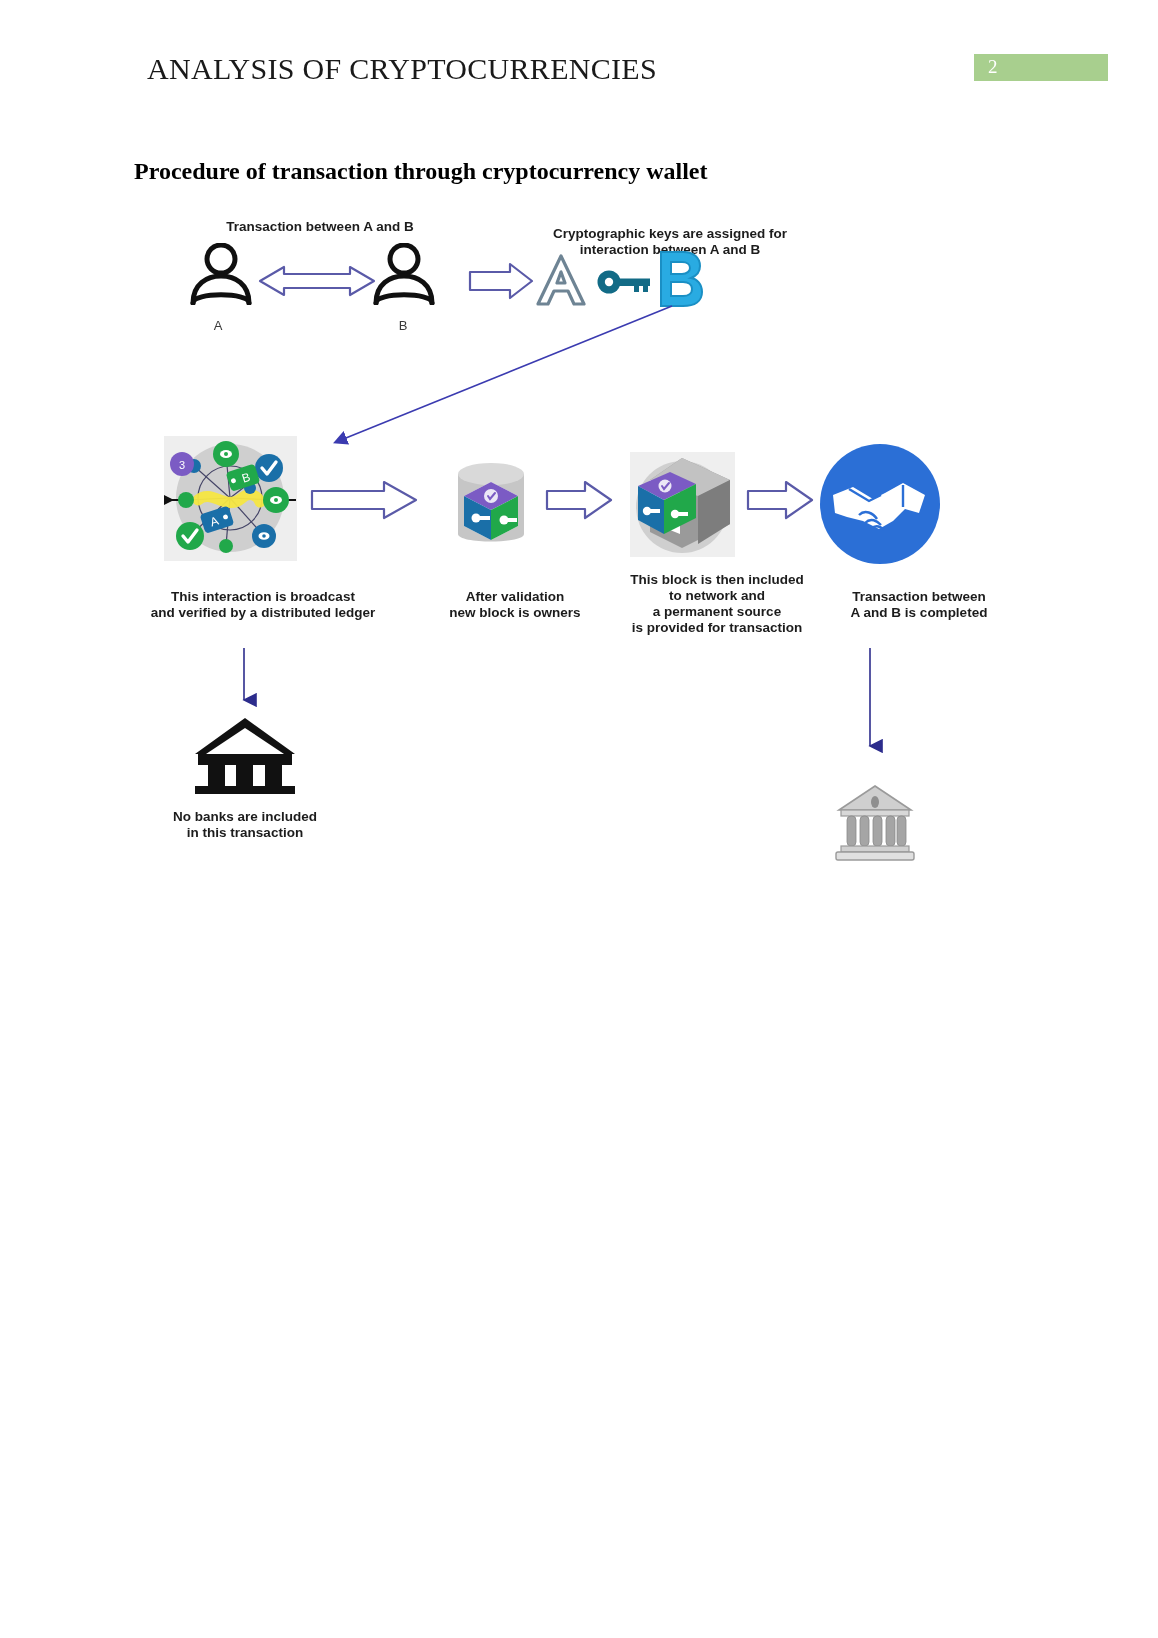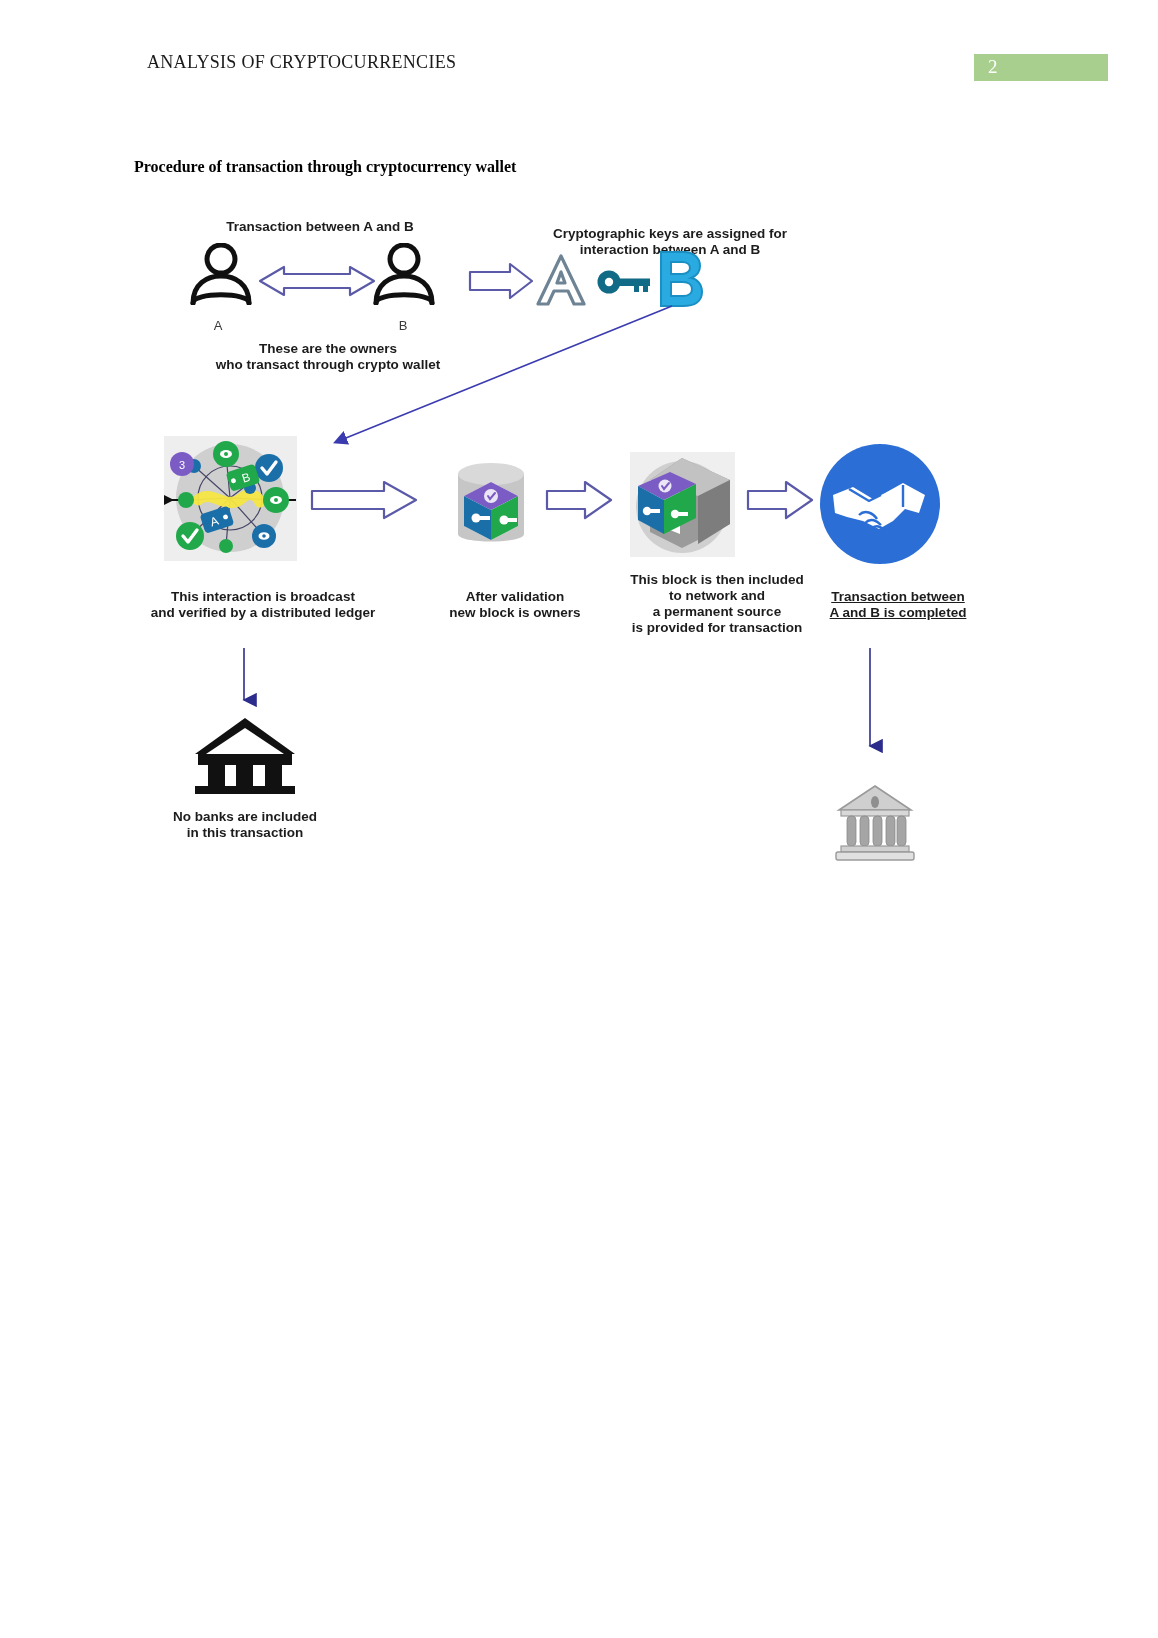--- a/index.html
+++ b/index.html
@@ -17,21 +17,21 @@
   
   .doc-header {
     position: absolute;
     left: 0; top: 0;
     width: 1158px; height: 110px;
   }
   .header-title {
     position: absolute;
     left: 147px; top: 52px;
     font-family: "Liberation Serif", serif;
-    font-size: 18px;
+    font-size: 30px;
     letter-spacing: 0.3px;
     color: #1a1a1a;
     white-space: nowrap;
   }
   .page-number-box {
     position: absolute;
     left: 974px; top: 54px;
     width: 134px; height: 27px;
     background: #a8cf8e;
   }
@@ -41,21 +41,21 @@
     font-family: "Liberation Serif", serif;
     font-size: 19px;
     color: #ffffff;
   }
 
   
   .section-heading {
     position: absolute;
     left: 134px; top: 158px;
     font-family: "Liberation Serif", serif;
-    font-size: 16px;
+    font-size: 24px;
     font-weight: bold;
     color: #000000;
     white-space: nowrap;
   }
 
   
   .caption {
     position: absolute;
     font-family: "Liberation Sans", sans-serif;
     font-size: 13.5px;
@@ -111,22 +111,20 @@
       <path d="M26 9 L26 16 L92 16 L92 9 L116 23 L92 37 L92 30 L26 30 L26 37 L2 23 Z" fill="#ffffff" stroke="#5a5aa8" stroke-width="2.2" stroke-linejoin="round"></path>
     </svg>
 
     <svg class="person" style="left:366px; top:243px;" width="76" height="62" viewBox="0 0 76 62">
       <circle cx="38" cy="16" r="14" fill="none" stroke="#101010" stroke-width="5"></circle>
       <path d="M10 60 C10 41 24 33 38 33 C52 33 66 41 66 60" fill="none" stroke="#101010" stroke-width="5" stroke-linecap="round"></path>
       <path d="M10 60 C10 49 66 49 66 60" fill="none" stroke="#101010" stroke-width="5" stroke-linecap="round"></path>
     </svg>
     <div class="caption light" style="left:381px; top:318px; width:44px;">B</div>
 
-    <div class="caption" style="left:178px; top:341px; width:300px;">These are the owners
-who transact through crypto wallet</div>
 
     <svg class="harrow" style="left:468px; top:260px;" width="66" height="42" viewBox="0 0 66 42">
       <path d="M2 12 L42 12 L42 4 L64 21 L42 38 L42 30 L2 30 Z" fill="#ffffff" stroke="#5a5aa8" stroke-width="2.2" stroke-linejoin="round"></path>
     </svg>
 
     <div class="caption" style="left:520px; top:211px; width:300px;margin-top:15px;">Cryptographic keys are assigned for
 interaction between A and B</div>
 
     <svg class="imgbox" style="left:534px; top:252px;" width="54" height="56" viewBox="0 0 54 56">
       <path d="M27 4 L50 52 L40 52 L34 39 L20 39 L14 52 L4 52 Z M23 31 L31 31 L27 20 Z" fill="none" stroke="#6e8494" stroke-width="3.2" stroke-linejoin="round"></path>
@@ -267,21 +265,21 @@
     </svg>
 
     <div class="caption" style="left:133px; top:589px; width:260px;">This interaction is broadcast
 and verified by a distributed ledger</div>
     <div class="caption" style="left:426px; top:589px; width:178px;">After validation
 new block is owners</div>
     <div class="caption" style="left:612px; top:572px; width:210px;">This block is then included
 to network and
 a permanent source
 is provided for transaction</div>
-    <div class="caption" style="left:812px; top:589px; width:172px;text-decoration:underline;">Transaction between
+    <div class="caption" style="left:833px; top:589px; width:172px;">Transaction between
 A and B is completed</div>
 
     <svg class="connector" style="left:230px; top:646px;" width="32" height="66" viewBox="0 0 32 66">
       <defs>
         <marker id="mkArrowDown1" markerWidth="9" markerHeight="9" refX="4.5" refY="8" orient="auto">
           <path d="M0,0 L9,0 L4.5,9 z" fill="#2c2c8c"></path>
         </marker>
       </defs>
       <line x1="14" y1="2" x2="14" y2="54" stroke="#2c2c8c" stroke-width="1.6" marker-end="url(#mkArrowDown1)"></line>
     </svg>

